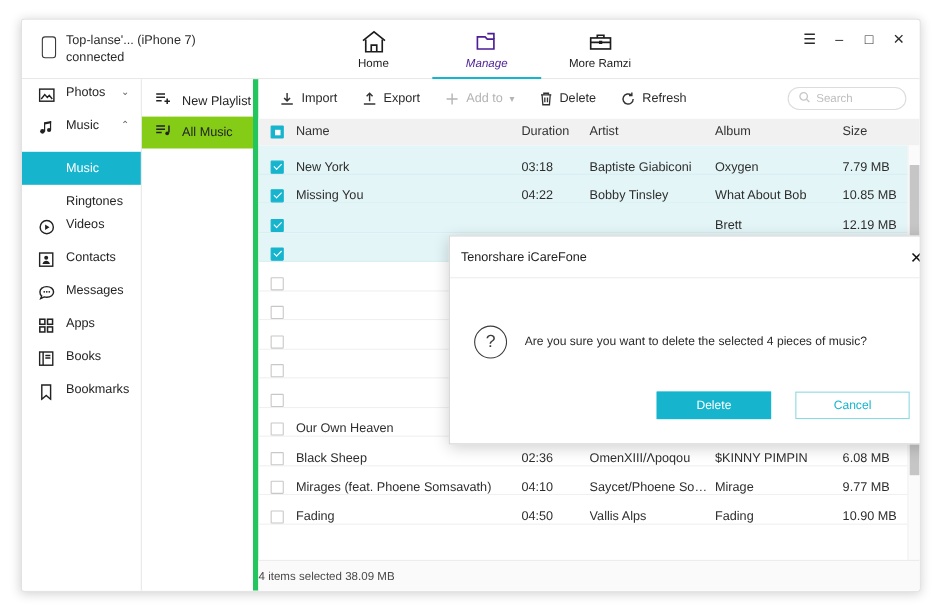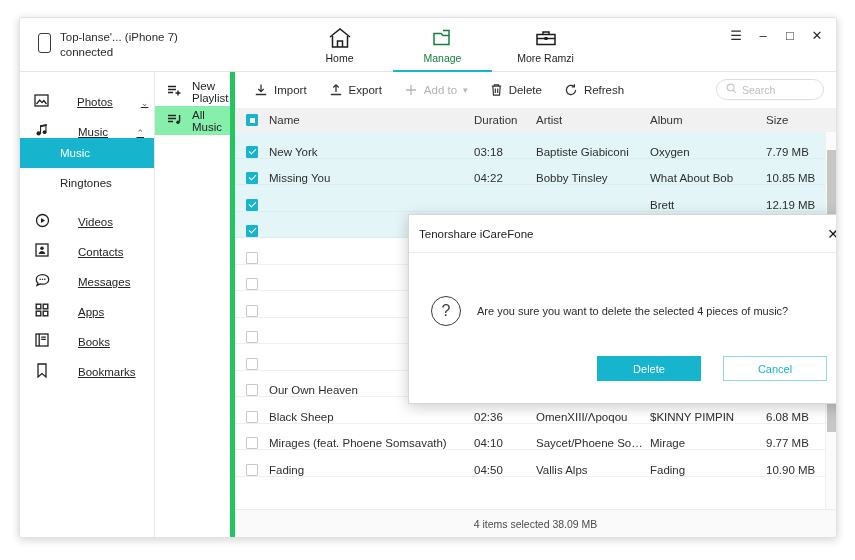--- a/index.html
+++ b/index.html
@@ -43,21 +43,21 @@
     position: absolute; left: 268px; top: 0;
     height: 54px; display: flex; align-items: stretch;
   }
   .navtab {
     width: 103px; height: 54px;
     display: flex; flex-direction: column;
     align-items: center; justify-content: center;
     gap: 3px; cursor: pointer; position: relative;
     color: #1d1d1d;
   }
-  .navtab.active { color: #15803d; }
+  .navtab.active { color: #4c1d95; font-style: italic; }
   .navtab.active::after {
     content: ""; position: absolute; left: 2px; right: 2px; bottom: 0;
     height: 2.5px; background: #16b4cd;
   }
   .navtab .lbl { font-size: 10.5px; }
   .navtab svg { display: block; }
 
   .wincontrols {
     position: absolute; right: 12px; top: 10px;
     display: flex; align-items: center; gap: 13px;
@@ -69,42 +69,42 @@
   .body {
     position: absolute; left: 0; top: 54px; right: 0; bottom: 0;
     display: flex;
   }
   .sidebar {
     width: 135px; background: #ffffff;
     border-right: 1px solid #e6e6e6;
     padding-top: 6px;
   }
   .side-item {
-    height: 30px; display: flex; align-items: flex-end;
-    padding: 0 10px 0 14px; gap: 28px;
-    font-size: 11.5px; color: #242424; cursor: pointer; text-decoration: underline;
+    height: 30px; display: flex; align-items: flex-start;
+    padding: 0 10px 0 14px; gap: 10px;
+    font-size: 11.5px; color: #242424; cursor: pointer;
   }
   .side-item .sico { width: 16px; height: 16px; display:flex; align-items:center; justify-content:center; }
   .side-item .chev { margin-left: auto; font-size: 9px; color: #666; }
   .sub-item {
     height: 30px; display: flex; align-items: center;
     padding-left: 40px; font-size: 11.5px; color: #242424; cursor: pointer;
   }
   .sub-item.active { background: #16b4cd; color: #ffffff; }
 
   .playlist-col {
     width: 134px; background: #ffffff;
     border-right: 5px solid #22c55e; padding-top: 5px;
   }
   .pl-item {
     height: 29px; display: flex; align-items: center;
     padding-left: 12px; gap: 10px;
     font-size: 11.5px; color: #242424; cursor: pointer;
   }
-  .pl-item.active { background: #86efac; }
+  .pl-item.active { background: #84cc16; }
 
   .content { flex: 1; position: relative; background: #ffffff; }
 
   
   .toolbar {
     height: 36px; display: flex; align-items: center;
     padding-left: 8px; gap: 0px; position: relative;
   }
   .tb-btn {
     display: flex; align-items: center; gap: 6px;
@@ -160,21 +160,21 @@
     width: 11px; background: #fbfbfb; border-left:1px solid #f0f0f0;
   }
   .thumb {
     position: absolute; left: 1px; top: 18px;
     width: 9px; height: 282px; background: #c6c6c6; border-radius: 0;
   }
 
   .footer {
     position: absolute; left: 0; right: 0; bottom: 0; height: 28px;
     background: #fafafa; border-top: 1px solid #ececec;
-    display: flex; align-items: center; justify-content: center;
+    display: flex; align-items: center; justify-content: flex-start;
     font-size: 10.5px; color: #4a4a4a;
   }
 
   
   .dlg {
     position: absolute; left: 173px; top: 142px;
     width: 442px; height: 190px;
     background: #ffffff; border: 1px solid #d6d6d6;
     box-shadow: 0 3px 14px rgba(0,0,0,0.20);
     z-index: 50;

